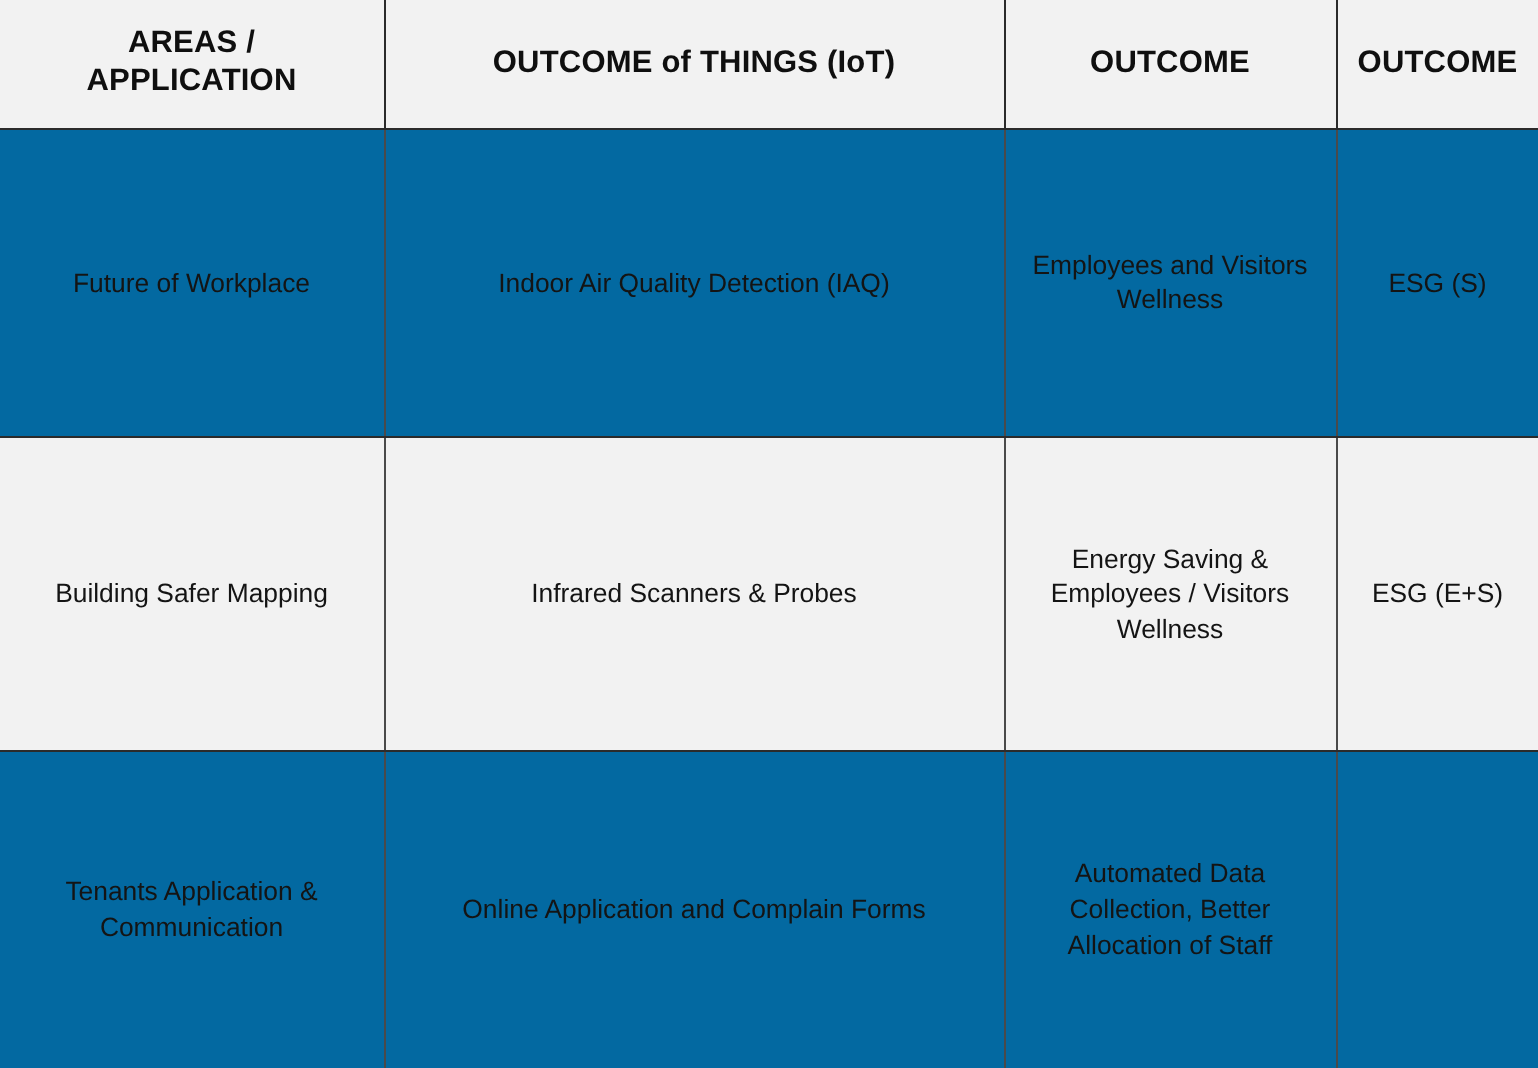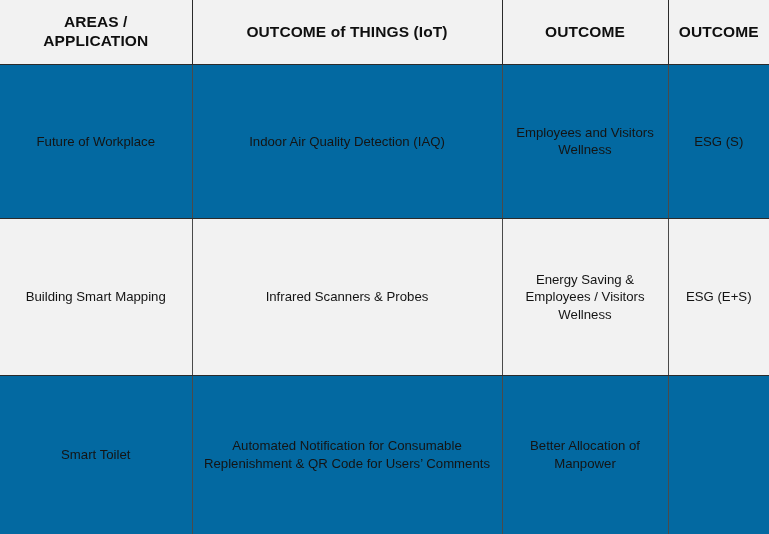--- a/index.html
+++ b/index.html
@@ -107,30 +107,30 @@
 
     <tbody>
       <tr class="plain r1">
         <td>Future of Workplace</td>
         <td>Indoor Air Quality Detection (IAQ)</td>
         <td>Employees and Visitors Wellness</td>
         <td class="last-col">ESG (S)</td>
       </tr>
 
       <tr class="shade r2">
-        <td>Building Smart Mapping</td>
+        <td>Building Safer Mapping</td>
         <td>Infrared Scanners &amp; Probes</td>
         <td>Energy Saving &amp; Employees / Visitors Wellness</td>
         <td class="last-col">ESG (E+S)</td>
       </tr>
 
-      <tr class="plain r3">
-        <td>Smart Toilet</td>
-        <td>Automated Notification for Consumable Replenishment &amp; QR Code for Users’ Comments</td>
-        <td>Better Allocation of Manpower</td>
+
+
+      <tr class="plain r5">
+        <td>Tenants Application &amp; Communication</td>
+        <td>Online Application and Complain Forms</td>
+        <td>Automated Data Collection, Better Allocation of Staff</td>
         <td class="last-col"></td>
       </tr>
-
-
 
     </tbody>
   </table>
 </div>
 
 </body></html>

